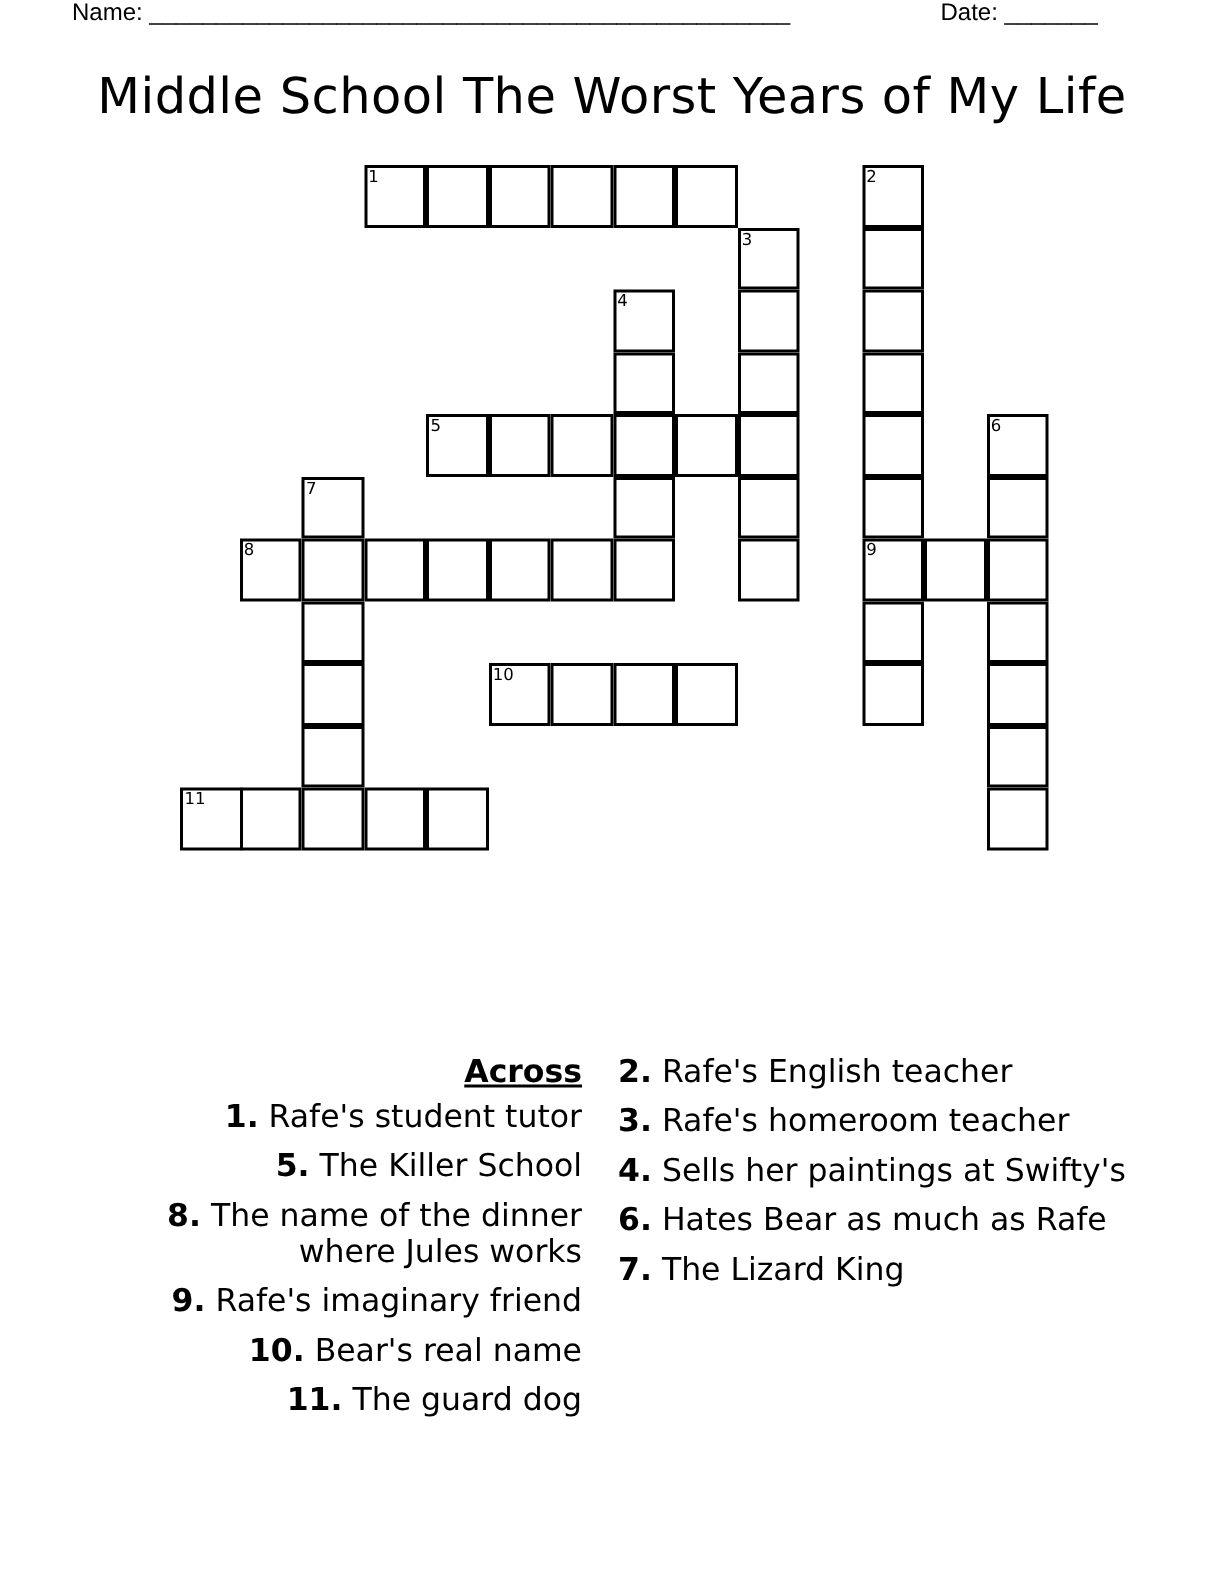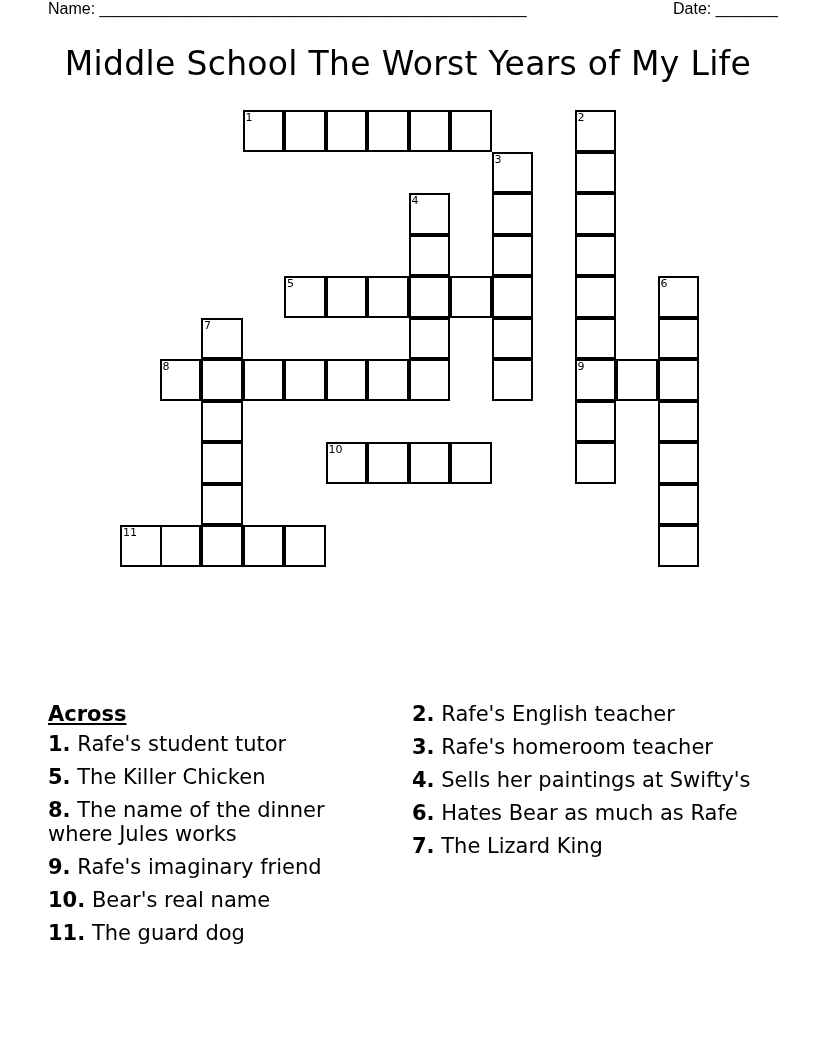--- a/index.html
+++ b/index.html
@@ -1,28 +1,28 @@
 <!DOCTYPE html>
 <html><head>
 <meta charset="utf-8">
 <style>
   html, body { margin:0; padding:0; background:#fff; }
   body { width:816px; height:1056px; position:relative; overflow:hidden; color:#000; }
   .hdr { position:absolute; top:0; font-family:"Liberation Sans", sans-serif; font-size:16px; }
   .hdr.name { left:48px; }
-  .hdr.date { left:627px;margin-left:46px; }
+  .hdr.date { left:627px; }
   .title { position:absolute; top:44px; left:0; width:816px; text-align:center;
            font-family:"DejaVu Sans", sans-serif; font-size:33px; letter-spacing:0.3px; }
   #grid { position:absolute; left:0; top:0; width:816px; height:600px; }
   .cell { position:absolute; width:41.5px; height:41.5px; box-sizing:border-box;
           border:2px solid #000; background:#fff; }
   .cell .num { position:absolute; left:1px; top:0px; font-family:"DejaVu Sans", sans-serif;
                font-size:11px; line-height:12px; }
   .clues { position:absolute; top:702px; font-family:"DejaVu Sans", sans-serif; font-size:21px; line-height:24px; }
-  .clues.across { left:48px; width:340px; }
+  .clues.across { left:48px; width:340px;text-align:right; }
   .clues.down { left:412px; width:340px; }
   .clues h3 { margin:0 0 6px 0; font-size:21px; font-weight:bold; text-decoration:underline; }
   .clue { margin-bottom:9px; }
   .clue b { font-weight:bold; }
 </style>
 </head>
 <body>
 
 <div class="hdr name">Name: ________________________________________________</div>
 <div class="hdr date">Date: _______</div>
@@ -106,21 +106,21 @@
       <span class="num">11</span>
     </div>
     <div class="cell" style="left: 159.5px; top: 525px;"></div>
     <div class="cell" style="left: 242.5px; top: 525px;"></div>
     <div class="cell" style="left: 284px; top: 525px;"></div>
   </div>
 
 <div class="clues across">
   <h3>Across</h3>
   <div class="clue"><b>1.</b><span> Rafe's student tutor</span></div>
-  <div class="clue"><b>5.</b><span> The Killer Chicken</span></div>
+  <div class="clue"><b>5.</b><span> The Killer School</span></div>
   <div class="clue"><b>8.</b><span> The name of the dinner where Jules works</span></div>
   <div class="clue"><b>9.</b><span> Rafe's imaginary friend</span></div>
   <div class="clue"><b>10.</b><span> Bear's real name</span></div>
   <div class="clue"><b>11.</b><span> The guard dog</span></div>
 </div>
 
 <div class="clues down">
   <div class="clue"><b>2.</b><span> Rafe's English teacher</span></div>
   <div class="clue"><b>3.</b><span> Rafe's homeroom teacher</span></div>
   <div class="clue"><b>4.</b><span> Sells her paintings at Swifty's</span></div>

